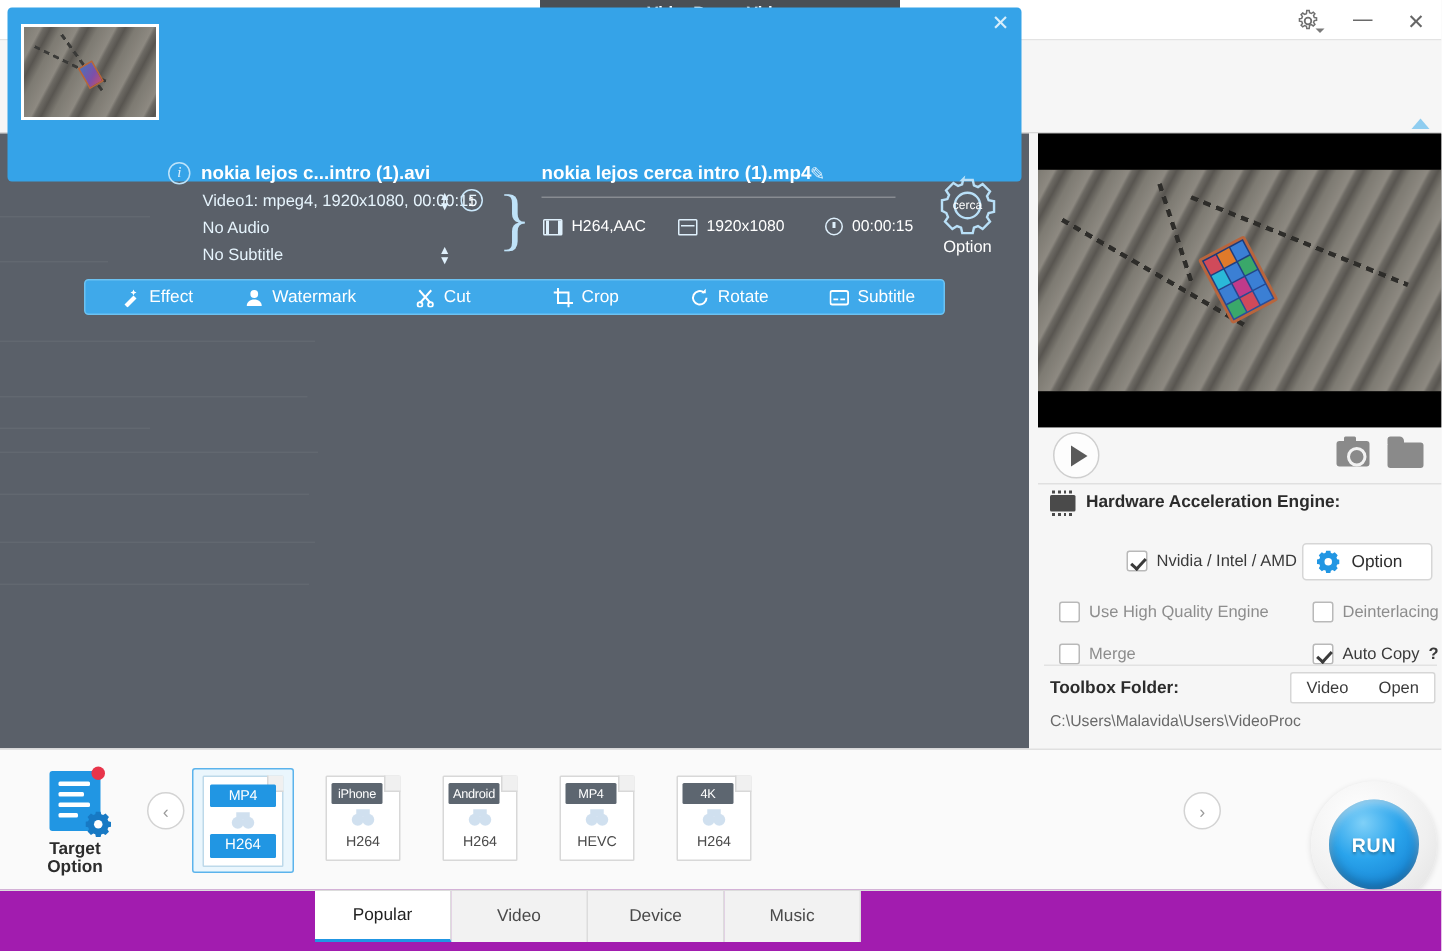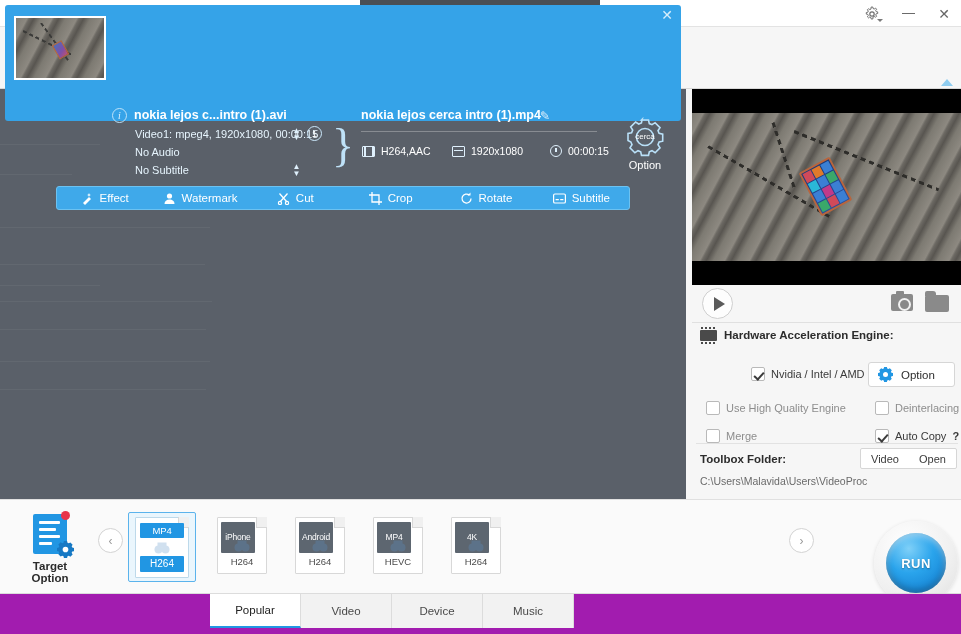--- a/index.html
+++ b/index.html
@@ -480,21 +480,21 @@
   .fmt-page {
     width: 50px; height: 57px; background: #ffffff; border: 1px solid #d8d8d8;
     position: relative; border-radius: 1px;
   }
   .fmt-card.sel .fmt-page { width: 54px; height: 61px; border-color: #bdd9ea; }
   .fmt-fold {
     position: absolute; right: -1px; top: -1px; width: 11px; height: 11px;
     background: #f0f0f0; border-left: 1px solid #d8d8d8; border-bottom: 1px solid #d8d8d8;
   }
   .fmt-top {
-    position: absolute; left: 3px; top: 4px; right: 11px; height: 31px;
+    position: absolute; left: 3px; top: 4px; right: 11px; height: 14px;
     background: #5d6670; color: #fff; font-size: 8.5px;
     display: flex; align-items: center; justify-content: center;
     border-radius: 1px; letter-spacing: -.2px;
   }
   .fmt-card.sel .fmt-top { background: #2196e3; left: 4px; right: 4px; top: 5px; height: 15px; font-size: 9.5px; }
   .fmt-bot {
     position: absolute; left: 3px; bottom: 4px; right: 3px; height: 14px;
     color: #4a4a4a; font-size: 9.5px; display: flex;
     align-items: center; justify-content: center;
   }

